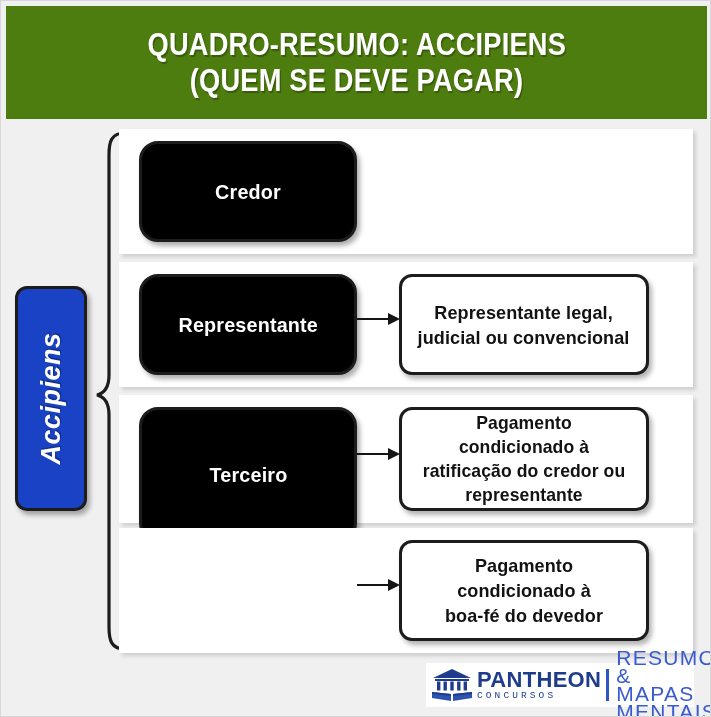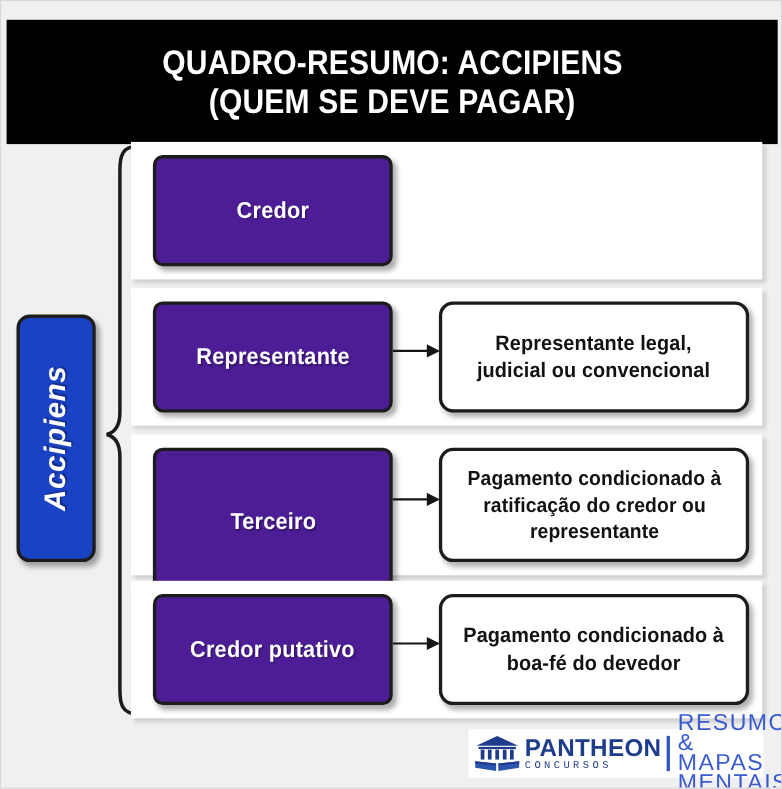--- a/index.html
+++ b/index.html
@@ -21,24 +21,24 @@
     background: #f0f0f0;
     box-sizing: border-box;
     border: 1px solid #d8d8d8;
     overflow: hidden;
   }
 
   
   .header {
     position: absolute;
     left: 5px;
-    top: 17px;
+    top: 5px;
     width: 701px;
     height: 113px;
-    background: #000000;
+    background: #4d7c0f;
     display: flex;
     flex-direction: column;
     align-items: center;
     justify-content: center;
     box-sizing: border-box;
   }
   .header-line {
     color: #ffffff;
     font-family: "Liberation Sans Narrow", "Liberation Sans", sans-serif;
     font-weight: bold;
@@ -108,23 +108,23 @@
   .row-1 { top: 133px; height: 125px; }
   .row-2 { top: 266px; height: 128px; }
   .row-3 { top: 399px; height: 125px; }
 
   .blue-box {
     position: absolute;
     left: 20px;
     top: 12px;
     width: 218px;
     height: 101px;
-    background: #4c1d95;
+    background: #000000;
     border: 3px solid #1c1c1c;
-    border-radius: 9px;
+    border-radius: 19px;
     box-shadow: 3px 4px 5px rgba(0,0,0,0.32);
     box-sizing: border-box;
     display: flex;
     align-items: center;
     justify-content: center;
   }
   .row-2 .blue-box { height: 135px; }
   .blue-box-label {
     color: #ffffff;
     font-family: "Liberation Sans Narrow", "Liberation Sans", sans-serif;
@@ -133,21 +133,21 @@
     letter-spacing: 0.2px;
     text-align: center;
     text-shadow: 1.5px 1.5px 1px rgba(0,0,0,0.30);
     transform: scaleX(0.94);
   }
 
   .white-box {
     position: absolute;
     left: 280px;
     top: 12px;
-    width: 282px;
+    width: 250px;
     height: 101px;
     background: #ffffff;
     border: 3px solid #1c1c1c;
     border-radius: 13px;
     box-shadow: 3px 4px 5px rgba(0,0,0,0.30);
     box-sizing: border-box;
     display: flex;
     align-items: center;
     justify-content: center;
     padding: 16px 10px;
@@ -288,23 +288,20 @@
       <div class="white-box">
         <span class="white-box-label">
           <span>Pagamento condicionado à</span><br>
           <span>ratificação do credor ou</span><br>
           <span>representante</span>
         </span>
       </div>
     </div>
 
     <div class="row row-3">
-      <div class="blue-box">
-        <span class="blue-box-label">Credor putativo</span>
-      </div>
       <div class="arrow">
         <svg width="44" height="14" viewBox="0 0 44 14" xmlns="http://www.w3.org/2000/svg">
           <line x1="0" y1="7" x2="34" y2="7" stroke="#151515" stroke-width="2"></line>
           <polygon points="31,1 43,7 31,13" fill="#151515"></polygon>
         </svg>
       </div>
       <div class="white-box">
         <span class="white-box-label">
           <span>Pagamento condicionado à</span><br>
           <span>boa-fé do devedor</span>

